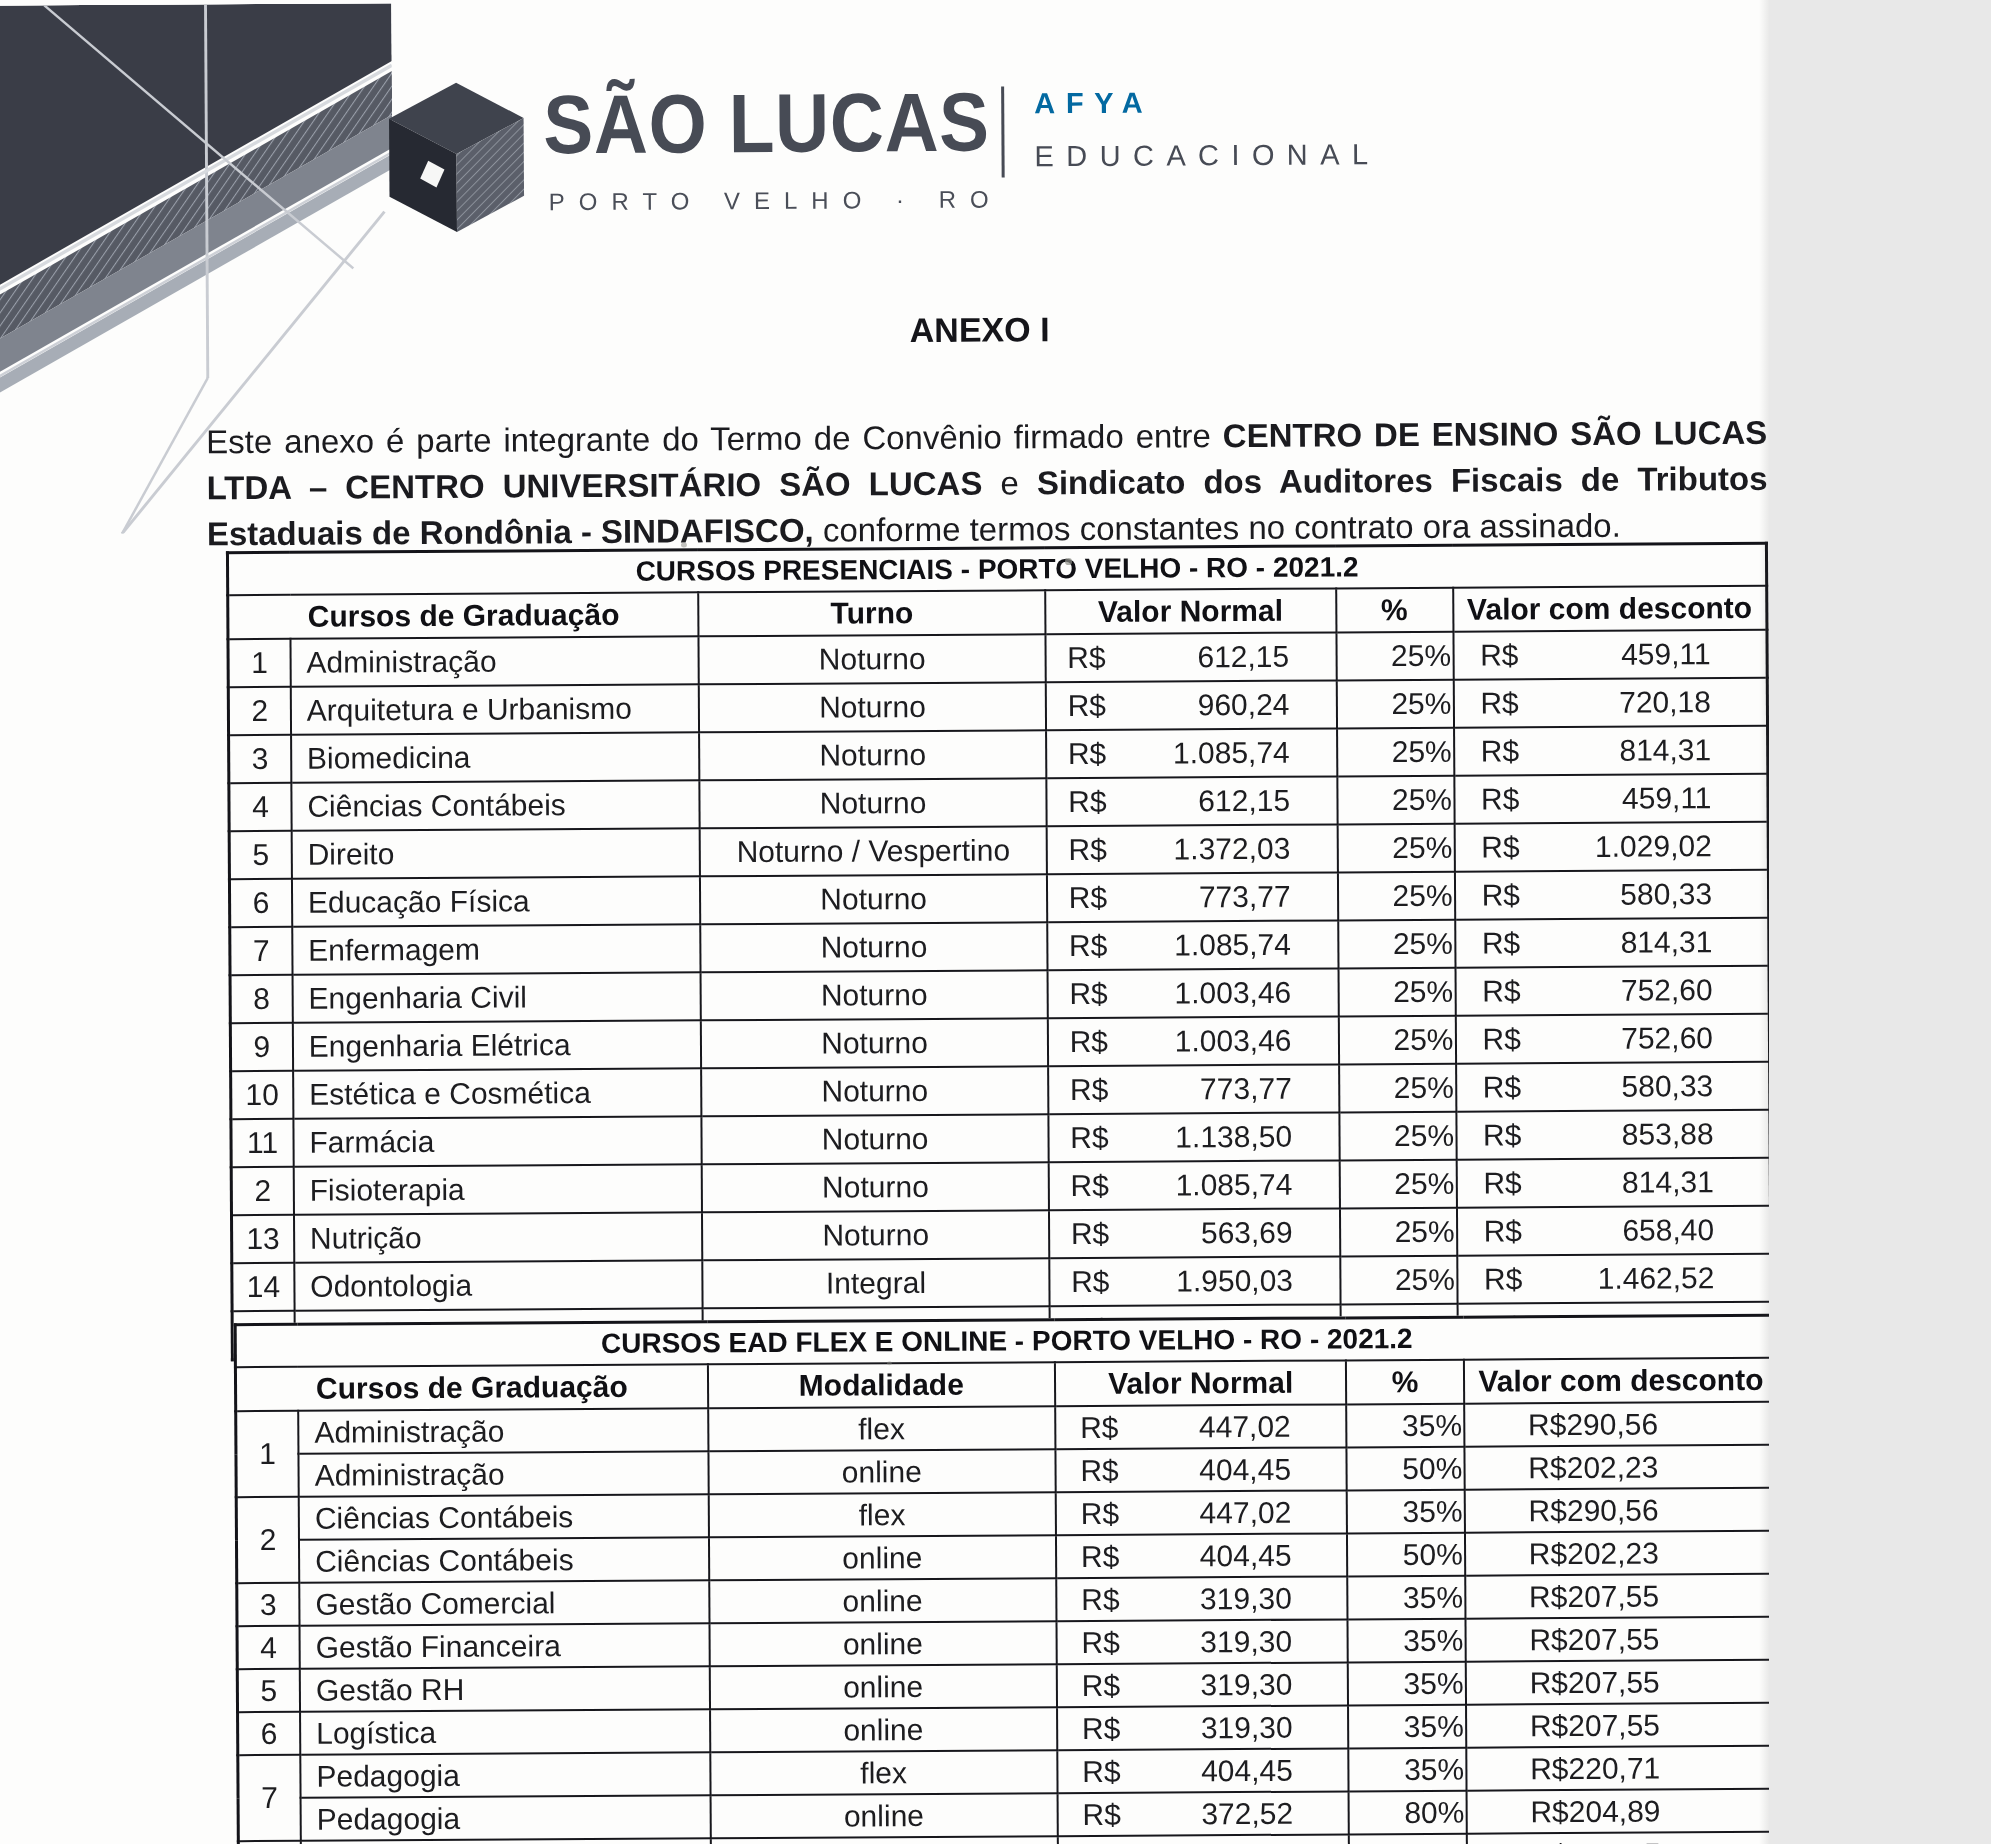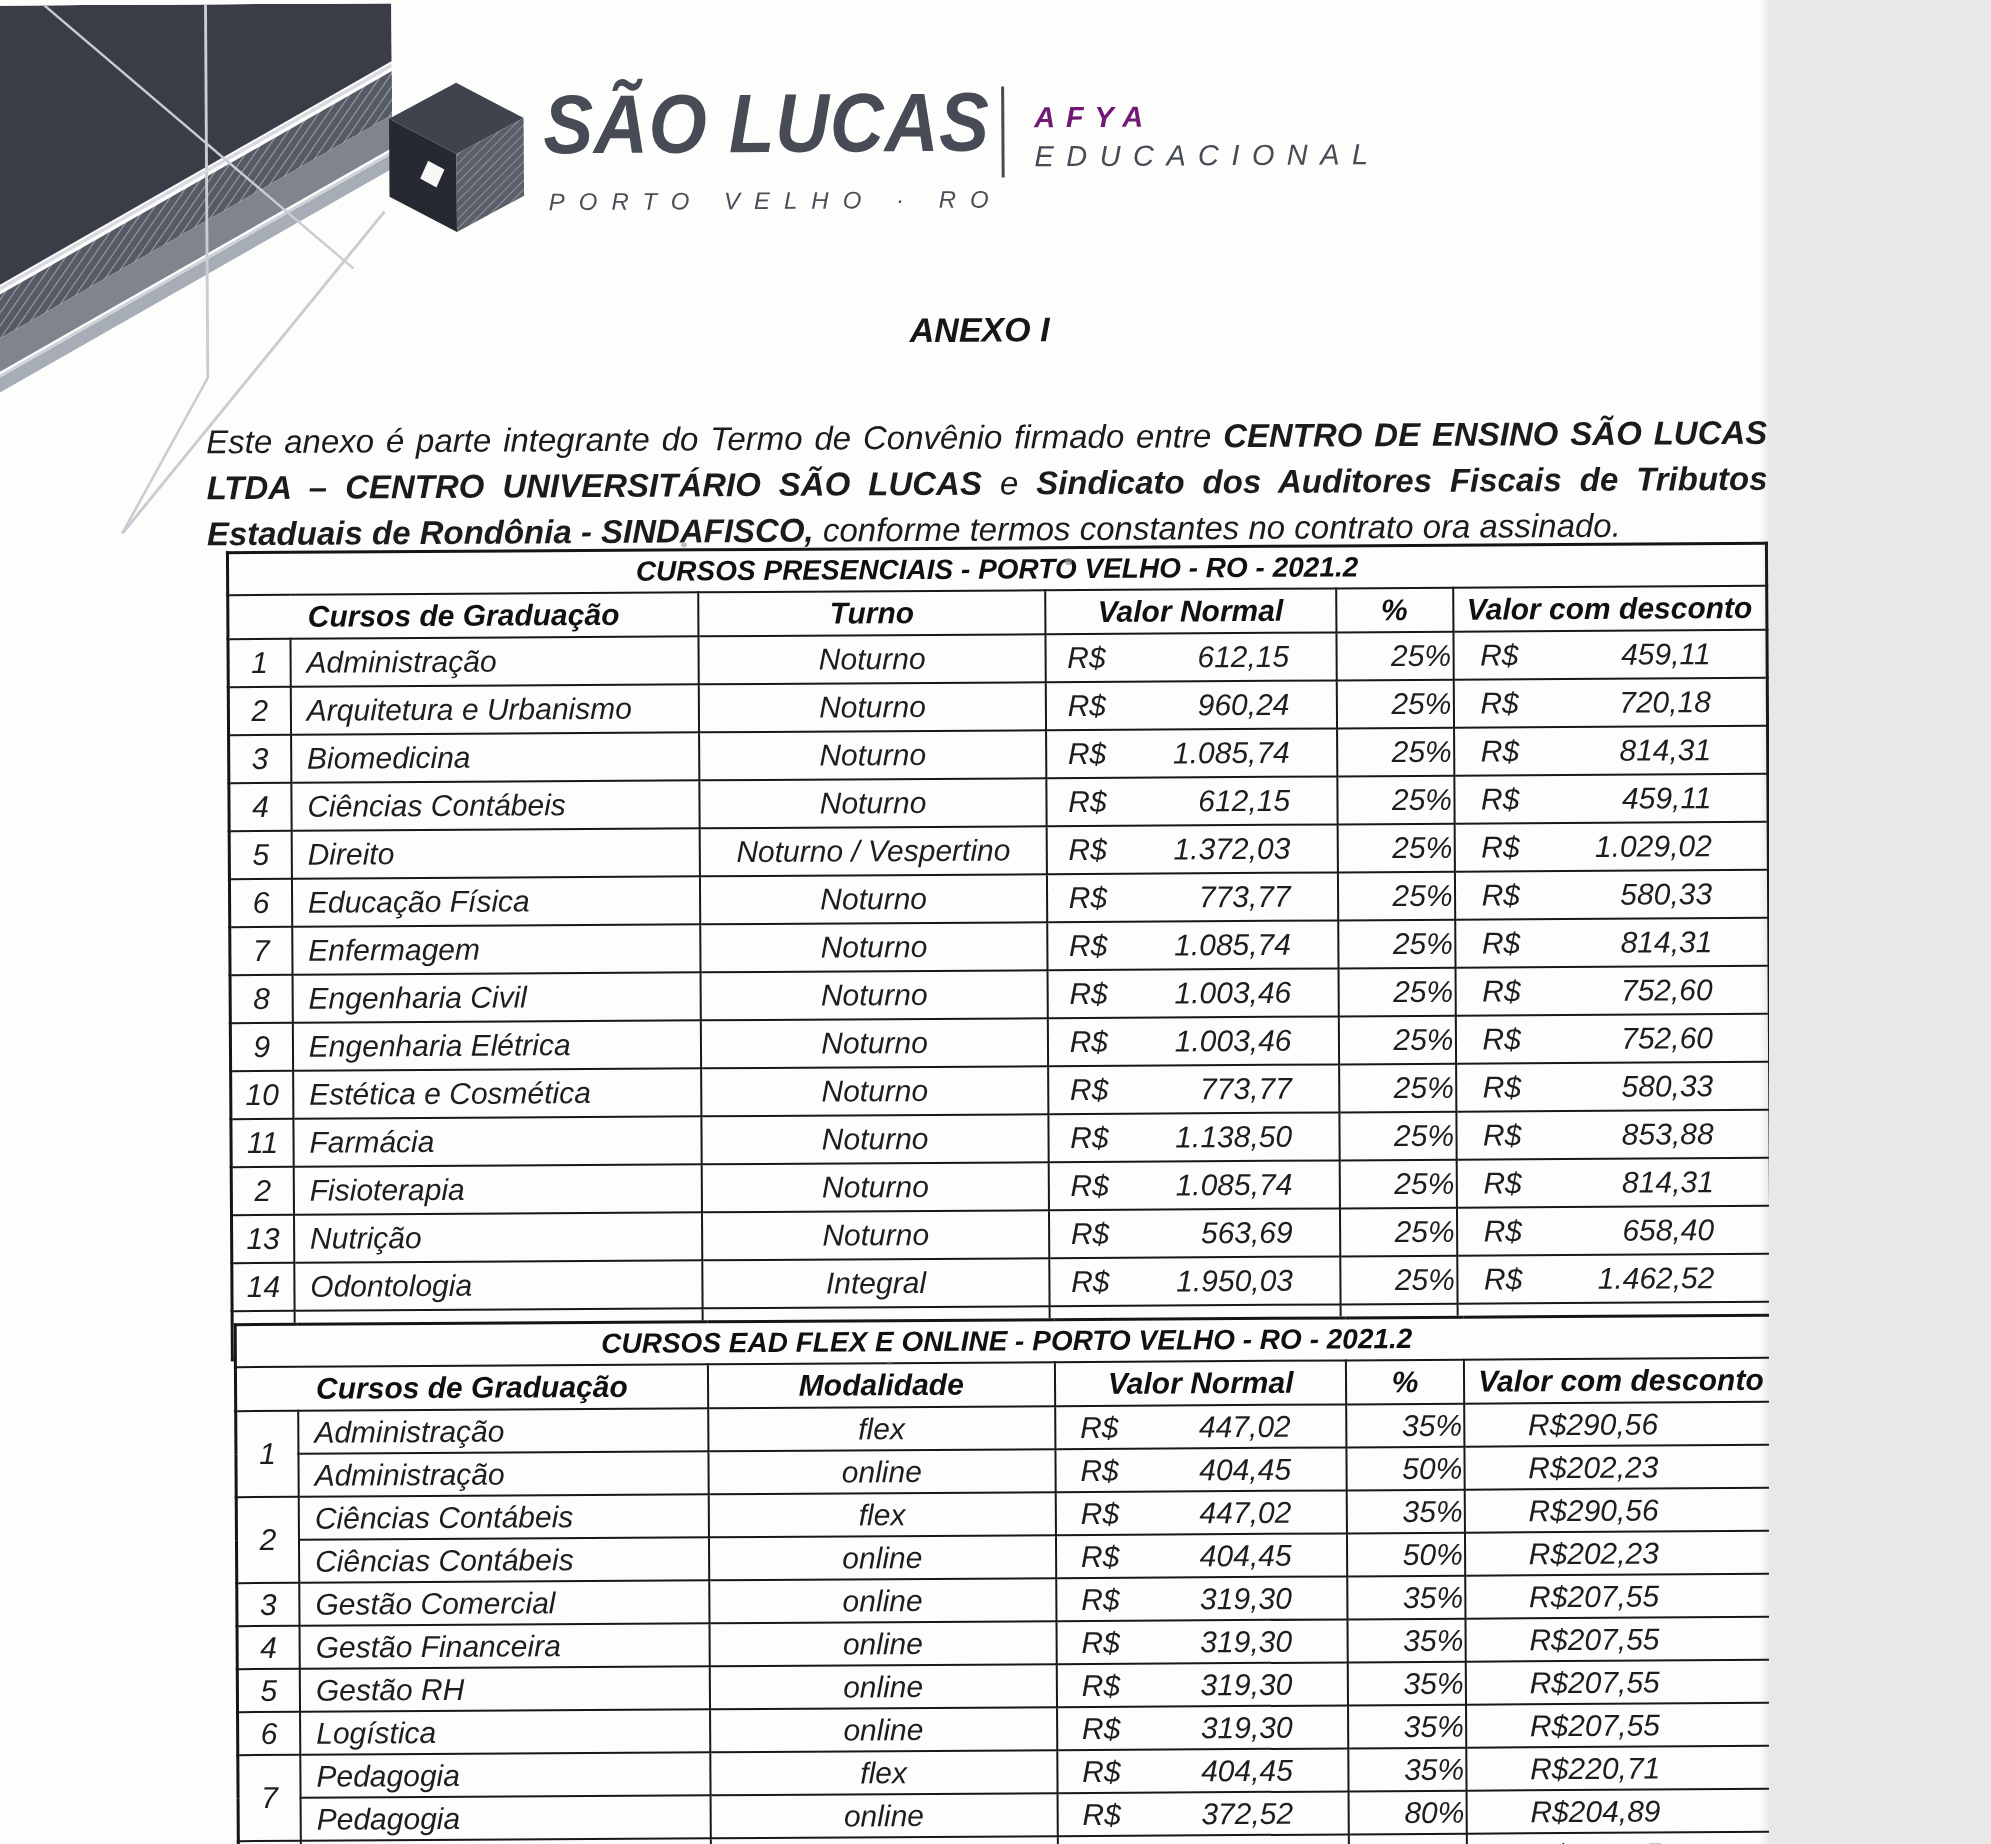--- a/index.html
+++ b/index.html
@@ -1,40 +1,40 @@
 <!DOCTYPE html>
 <html style="font-size:13.2px"><head>
 <meta charset="utf-8">
 <style>
   html,body{margin:0;padding:0;background:#e8e8e8;}
   #page{
     position:relative;width:1769px;height:1845px;background:#fdfdfc;
-    overflow:hidden;font-family:"Liberation Sans",sans-serif;color:#1d1d20;font-style:italic;
+    overflow:hidden;font-family:"Liberation Sans",sans-serif;color:#1d1d20;
   }
   #tilt{position:absolute;inset:0;transform:rotate(-0.35deg);transform-origin:52% 48%;}
 
   
   .corner-art{position:absolute;left:0;top:0;}
 
   
   .logo-band{position:absolute;left:384px;top:70px;width:1240px;height:178px;}
   .cube{position:absolute;left:0;top:1.7px;}
   .brand{
     position:absolute;left:164px;top:5px;font-size:83px;font-weight:bold;
     color:#474b55;letter-spacing:0.8px;transform:scaleX(.9);transform-origin:left center;
     white-space:nowrap;
   }
   .brand-sub{
     position:absolute;left:169px;top:116px;font-size:24px;color:#4a4e58;
     letter-spacing:14px;white-space:nowrap;
   }
   .logo-bar{position:absolute;left:622px;top:16.5px;width:3.3px;height:91px;background:#474b55;}
   .afya-top{
-    position:absolute;left:655px;top:32px;font-size:29px;font-weight:bold;
-    color:#701a75;letter-spacing:10.7px;white-space:nowrap;
+    position:absolute;left:655px;top:18px;font-size:29px;font-weight:bold;
+    color:#0369a1;letter-spacing:10.7px;white-space:nowrap;
   }
   .afya-bottom{
     position:absolute;left:655px;top:71px;font-size:29px;color:#474b55;
     letter-spacing:12.4px;white-space:nowrap;
   }
 
   
   .anexo-title{
     position:absolute;left:198px;top:311px;width:1570px;text-align:center;
     font-size:34px;font-weight:bold;color:#15151a;

